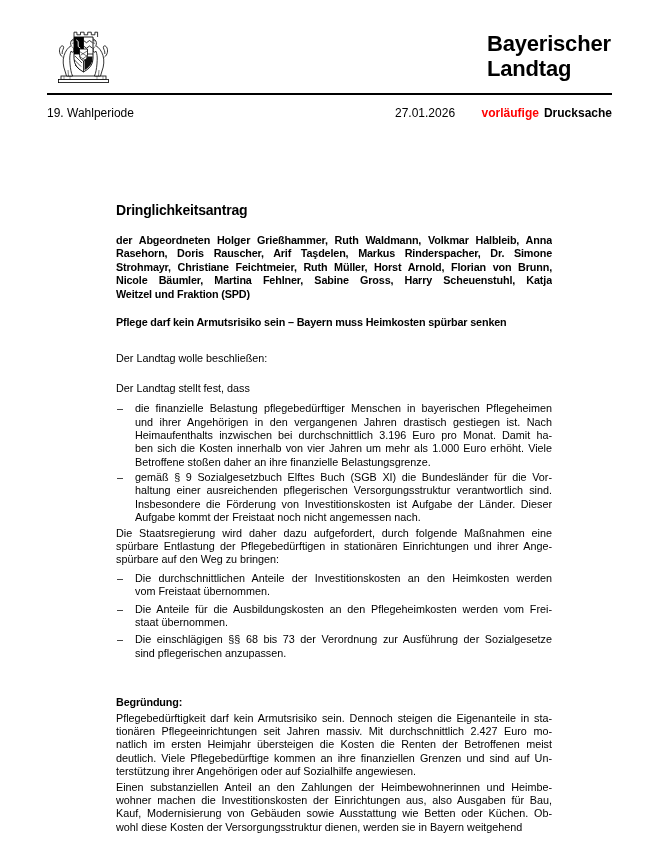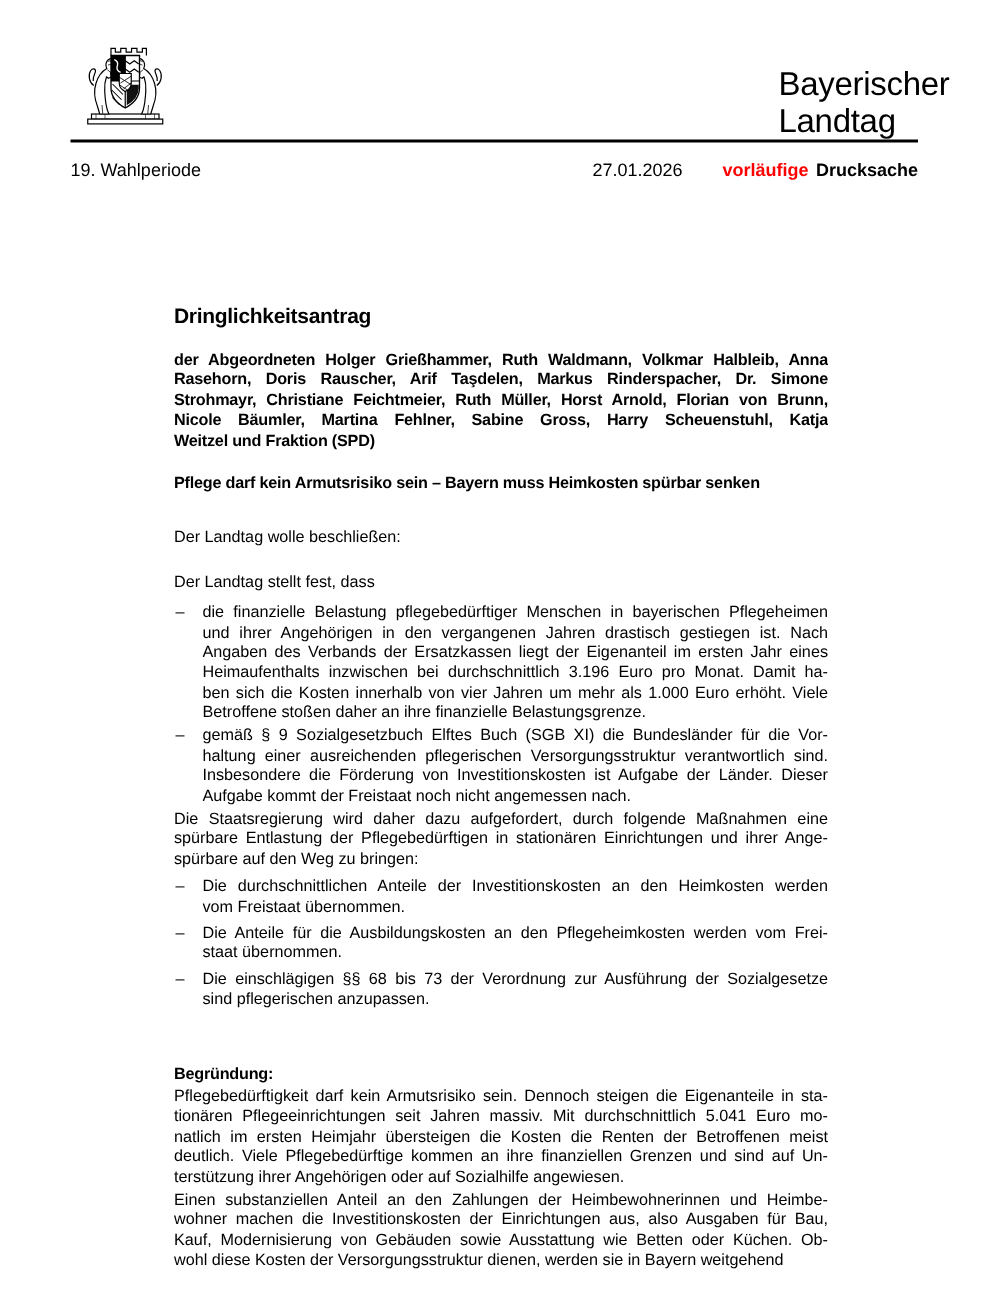--- a/index.html
+++ b/index.html
@@ -10,24 +10,23 @@
     font-family: "Liberation Sans", "DejaVu Sans", sans-serif;
     color: #000;
     --accent-red: #ff0000;
   }
 
   
   .header { position: absolute; left: 0; top: 0; width: 659px; height: 125px; }
   .coa { position: absolute; left: 57px; top: 27px; width: 53px; height: 59px; }
   .coa svg { width: 100%; height: 100%; display: block; }
   .brand {
-    position: absolute; left: 487px; top: 43px;
-    font-size: 22px; line-height: 25px; font-weight: normal; letter-spacing: -0.2px;
+    position: absolute; left: 487px; top: 31px;
+    font-size: 22px; line-height: 25px; font-weight: bold; letter-spacing: -0.2px;
     white-space: nowrap;
-    margin-left: 32px;
   }
   .rule { position: absolute; left: 47px; top: 93px; width: 565px; height: 2px; background: #000; }
   .meta { position: absolute; left: 0; top: 106px; width: 659px; height: 15px; font-size: 12px; line-height: 15px; }
   .meta .wahlperiode { position: absolute; left: 47px; }
   .meta .date { position: absolute; left: 395px; }
   .meta .status { position: absolute; right: 47px; font-weight: bold; white-space: nowrap; }
   .meta .status .red { color: var(--accent-red); margin-right: 5px; }
 
   
   .content { position: absolute; left: 116px; top: 199px; width: 436px; }
@@ -133,21 +132,20 @@
       <div class="block paragraph" data-name="block-findings-intro">
         <div class="lines">
           <div class="line last" data-name="text-line">Der Landtag stellt fest, dass</div>
         </div>
       </div>
       <div class="block bullet" data-name="block-finding-1">
         <span class="dash" data-name="bullet-dash">–</span>
         <div class="lines">
           <div class="line" data-name="text-line">die finanzielle Belastung pflegebedürftiger Menschen in bayerischen Pflegeheimen</div>
           <div class="line" data-name="text-line">und ihrer Angehörigen in den vergangenen Jahren drastisch gestiegen ist. Nach</div>
-          <div class="line" data-name="text-line">Angaben des Verbands der Ersatzkassen liegt der Eigenanteil im ersten Jahr eines</div>
           <div class="line" data-name="text-line">Heimaufenthalts inzwischen bei durchschnittlich 3.196 Euro pro Monat. Damit ha-</div>
           <div class="line" data-name="text-line">ben sich die Kosten innerhalb von vier Jahren um mehr als 1.000 Euro erhöht. Viele</div>
           <div class="line last" data-name="text-line">Betroffene stoßen daher an ihre finanzielle Belastungsgrenze.</div>
         </div>
       </div>
       <div class="block bullet" data-name="block-finding-2">
         <span class="dash" data-name="bullet-dash">–</span>
         <div class="lines">
           <div class="line" data-name="text-line">gemäß § 9 Sozialgesetzbuch Elftes Buch (SGB XI) die Bundesländer für die Vor-</div>
           <div class="line" data-name="text-line">haltung einer ausreichenden pflegerischen Versorgungsstruktur verantwortlich sind.</div>
@@ -184,21 +182,21 @@
         </div>
       </div>
       <div class="block heading bold" data-name="block-begruendung-heading">
         <div class="lines">
           <div class="line last" data-name="text-line">Begründung:</div>
         </div>
       </div>
       <div class="block paragraph" data-name="block-begruendung-1">
         <div class="lines">
           <div class="line" data-name="text-line">Pflegebedürftigkeit darf kein Armutsrisiko sein. Dennoch steigen die Eigenanteile in sta-</div>
-          <div class="line" data-name="text-line">tionären Pflegeeinrichtungen seit Jahren massiv. Mit durchschnittlich 5.041 Euro mo-</div>
+          <div class="line" data-name="text-line">tionären Pflegeeinrichtungen seit Jahren massiv. Mit durchschnittlich 2.427 Euro mo-</div>
           <div class="line" data-name="text-line">natlich im ersten Heimjahr übersteigen die Kosten die Renten der Betroffenen meist</div>
           <div class="line" data-name="text-line">deutlich. Viele Pflegebedürftige kommen an ihre finanziellen Grenzen und sind auf Un-</div>
           <div class="line last" data-name="text-line">terstützung ihrer Angehörigen oder auf Sozialhilfe angewiesen.</div>
         </div>
       </div>
       <div class="block paragraph" data-name="block-begruendung-2">
         <div class="lines">
           <div class="line" data-name="text-line">Einen substanziellen Anteil an den Zahlungen der Heimbewohnerinnen und Heimbe-</div>
           <div class="line" data-name="text-line">wohner machen die Investitionskosten der Einrichtungen aus, also Ausgaben für Bau,</div>
           <div class="line" data-name="text-line">Kauf, Modernisierung von Gebäuden sowie Ausstattung wie Betten oder Küchen. Ob-</div>

